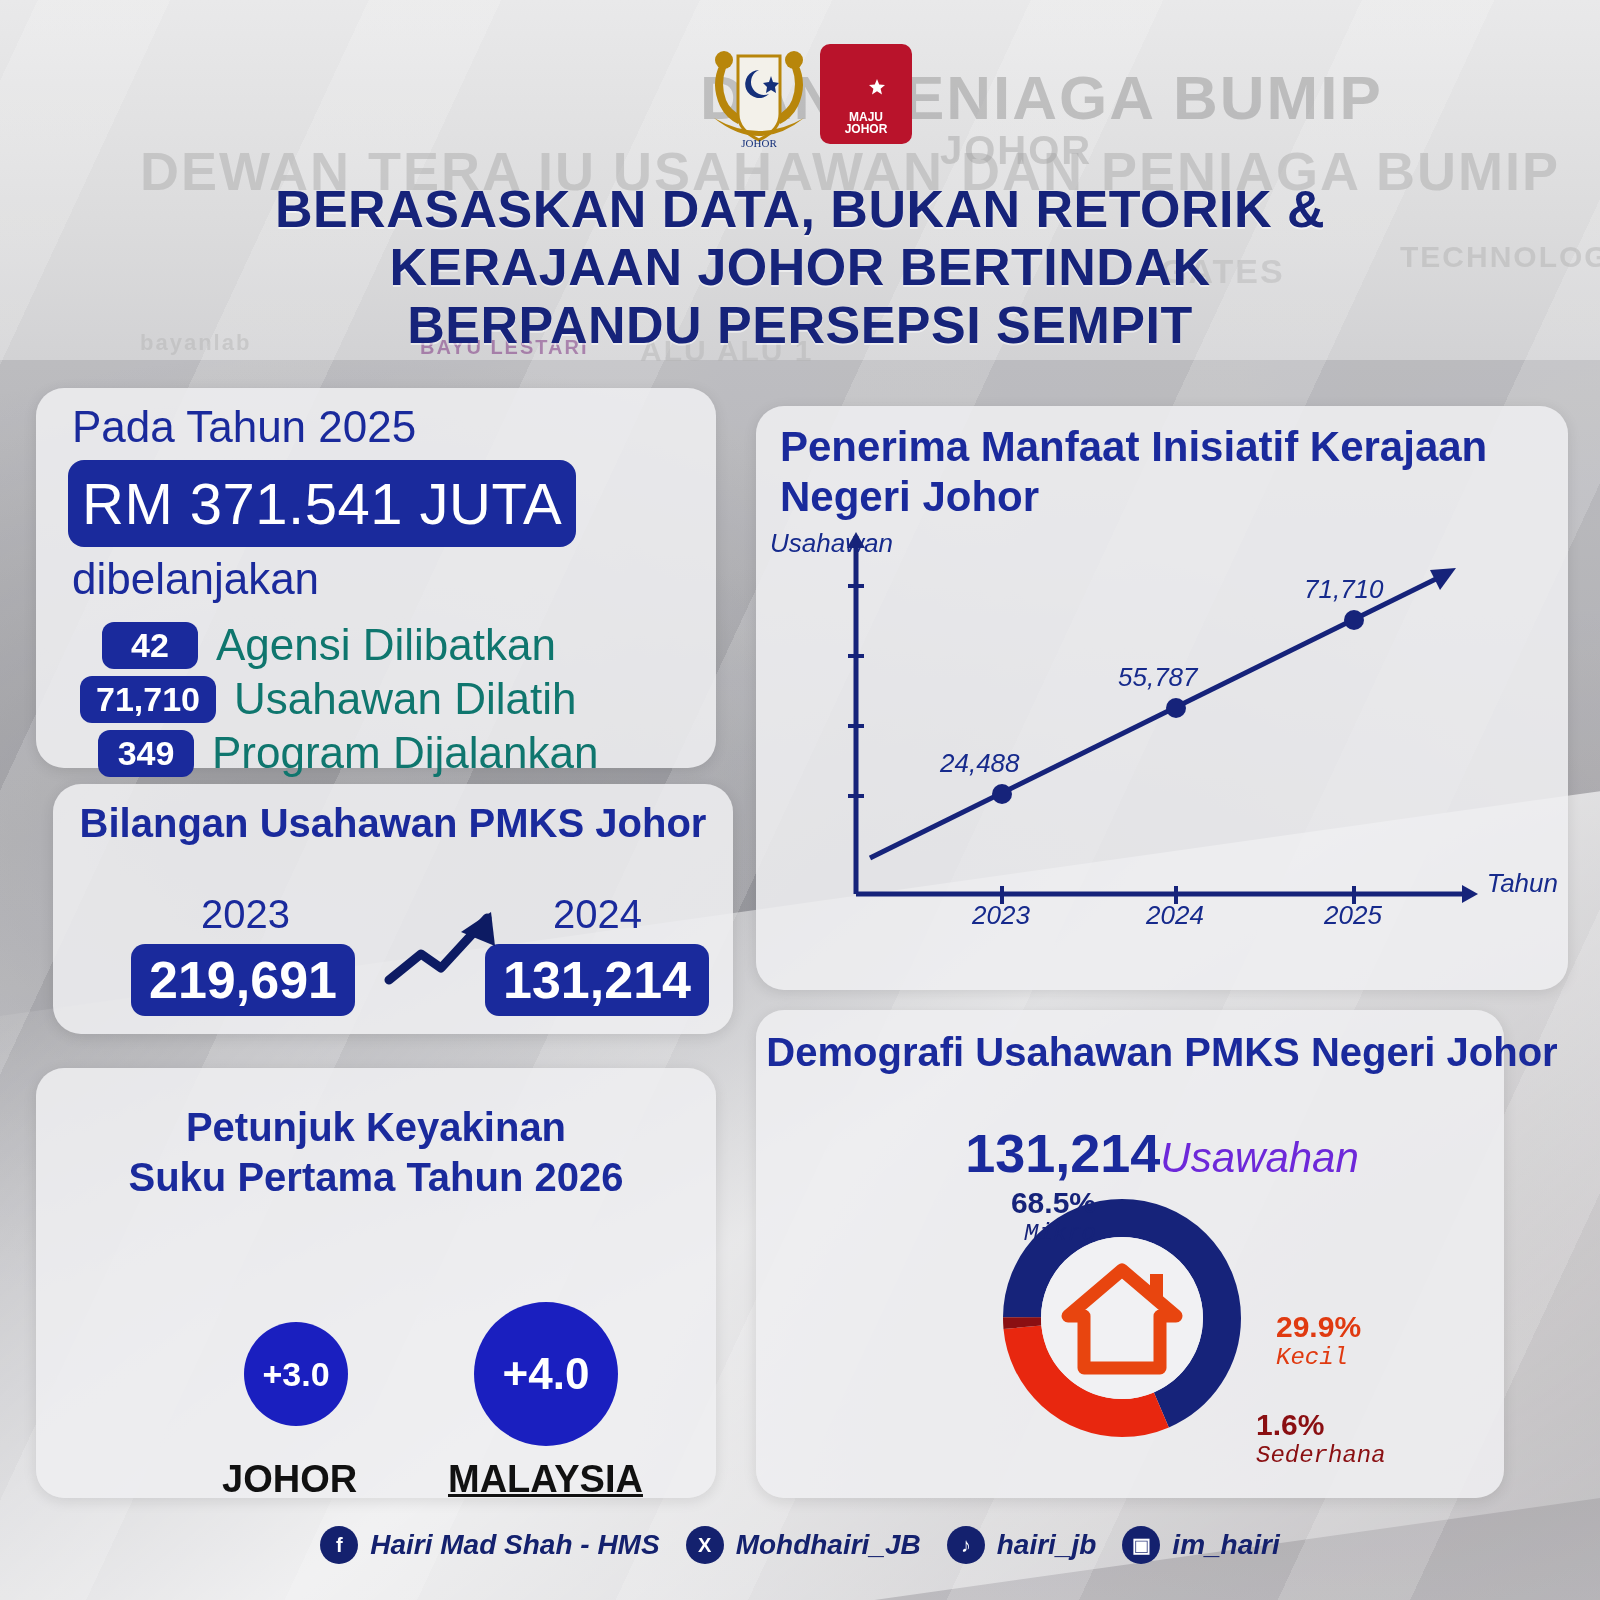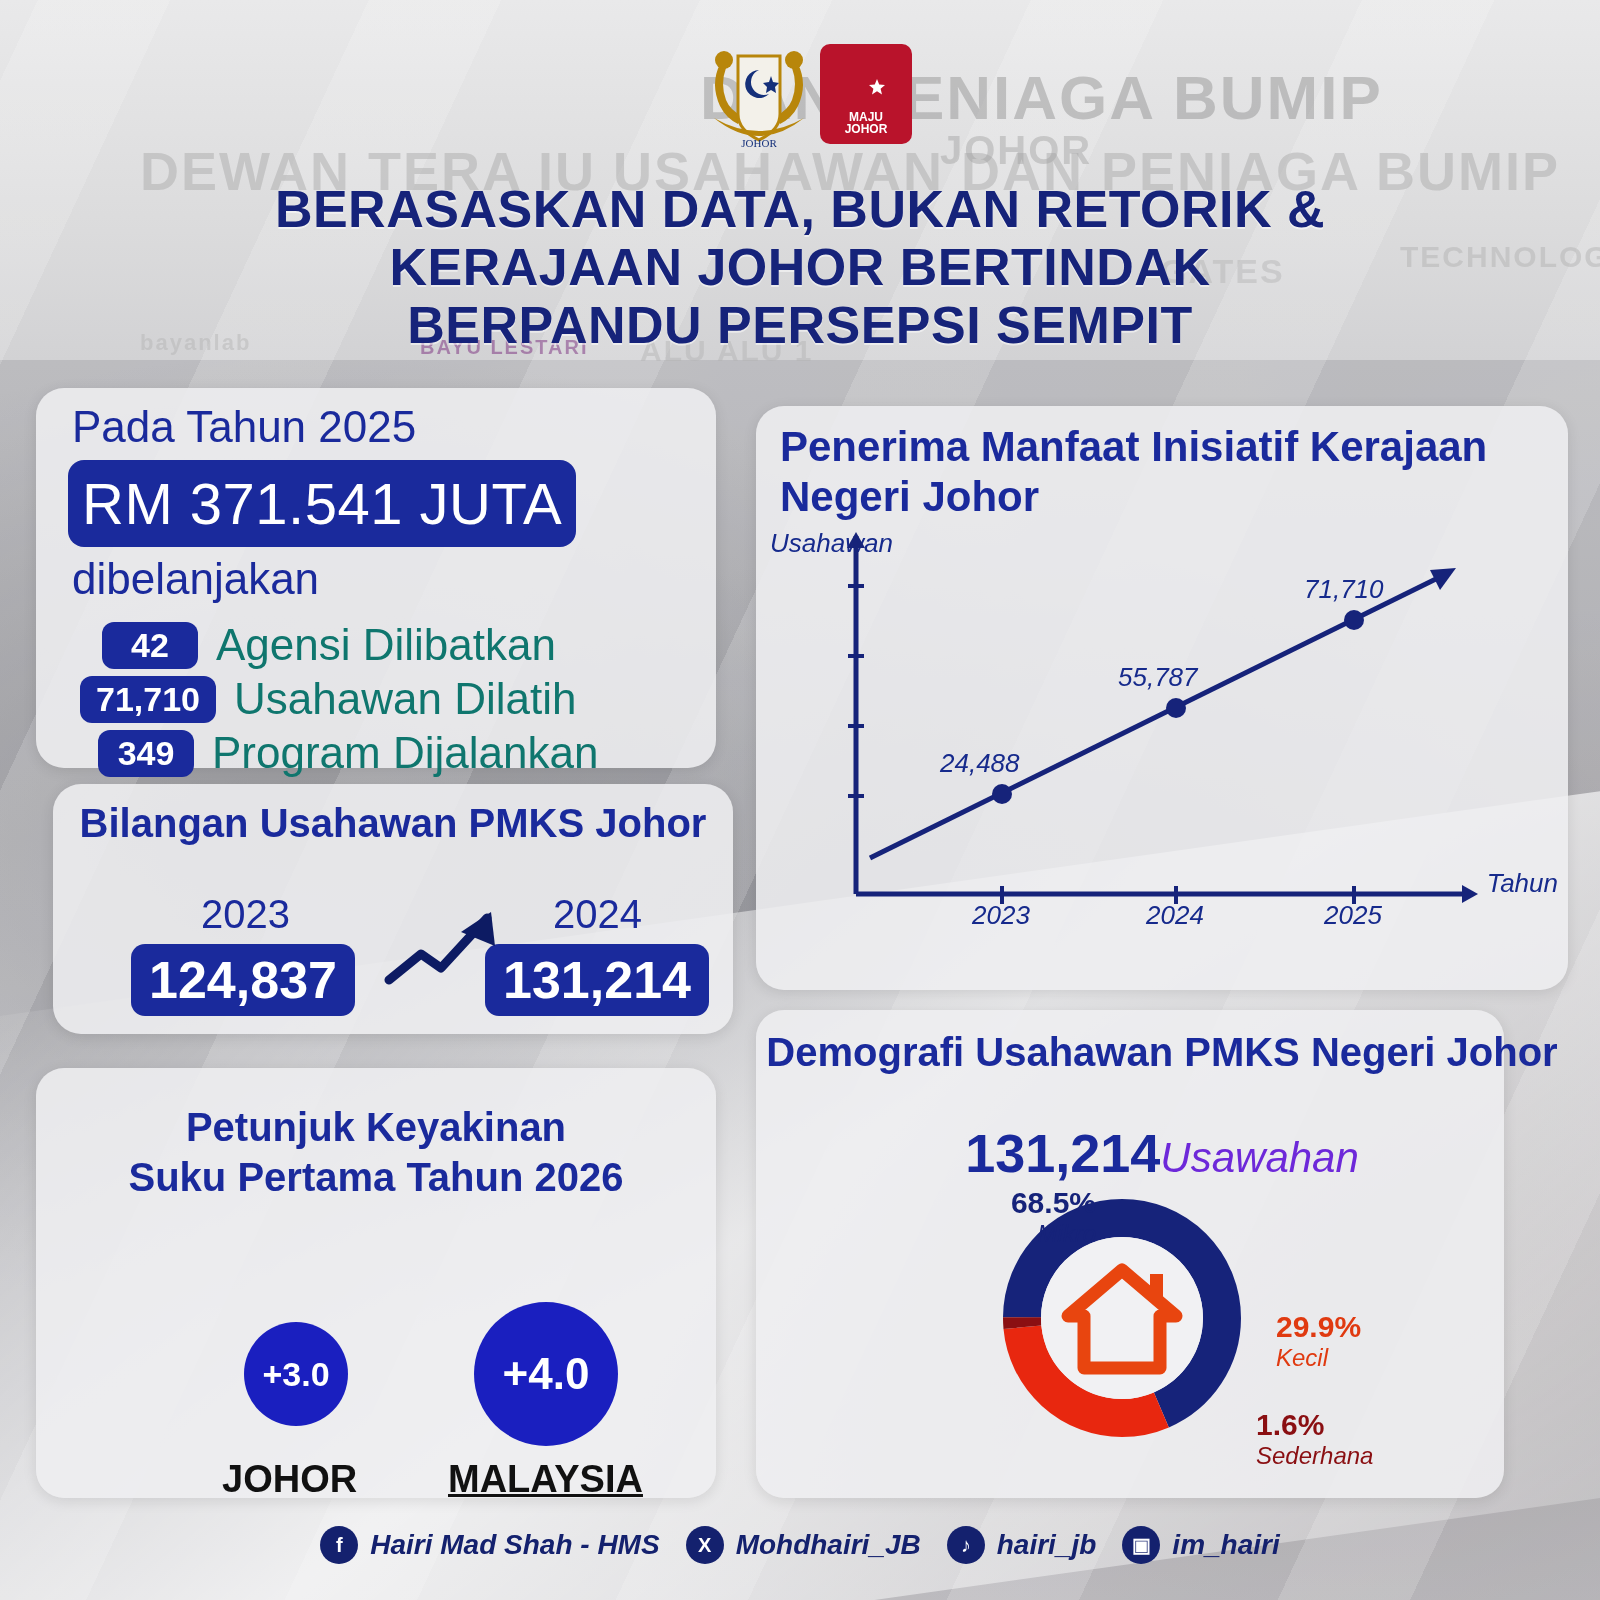--- a/index.html
+++ b/index.html
@@ -102,21 +102,21 @@
   
   #card-demo{left:756px;top:1010px;width:748px;height:488px;}
   #card-demo h3{margin:0;position:absolute;left:0;top:18px;width:812px;text-align:center;
       font-size:40px;color:#1a2a9c;font-weight:800;line-height:1.2;}
   #demo-total{position:absolute;left:0;top:112px;width:812px;text-align:center;font-size:0;}
   #demo-total .n{font-size:54px;font-weight:800;color:#1a2a9c;}
   #demo-total .u{font-size:42px;font-style:italic;color:#6d28d9;}
   .donut-wrap{position:absolute;left:236px;top:178px;width:260px;height:260px;}
   .seg-lbl{position:absolute;}
   .seg-lbl .p{font-size:30px;font-weight:800;}
-  .seg-lbl .t{font-size:24px;font-style:italic;}
+  .seg-lbl .t{font-size:24px;font-style:italic;font-family:Liberation Mono, monospace;}
   #lbl-mikro{left:200px;top:176px;text-align:right;width:140px;color:#16237a;}
   #lbl-kecil{left:520px;top:300px;color:#e03a10;}
   #lbl-sederhana{left:500px;top:398px;color:#8a0f12;}
 
   
   .footer{position:absolute;left:0;top:1510px;width:1600px;height:70px;display:flex;align-items:center;justify-content:center;gap:26px;}
   .soc{display:flex;align-items:center;gap:12px;}
   .soc .ic{width:38px;height:38px;border-radius:50%;background:#14216e;display:flex;align-items:center;justify-content:center;color:#fff;font-size:20px;font-weight:bold;}
   .soc .nm{font-size:28px;font-style:italic;font-weight:700;color:#14216e;}
 </style>
@@ -183,21 +183,21 @@
   <div class="statrow" id="sr3">
     <span class="num">349</span>
     <span class="lbl">Program Dijalankan</span>
   </div>
 </div>
 
 <div class="card" id="card-pmks">
   <h3>Bilangan Usahawan PMKS Johor</h3>
   <div class="yr" id="yr-2023">2023</div>
   <div class="yr" id="yr-2024">2024</div>
-  <div class="big" id="val-2023">124,837</div>
+  <div class="big" id="val-2023">219,691</div>
   <div class="big" id="val-2024">131,214</div>
   <svg class="arrowsvg" width="130" height="90" viewBox="0 0 130 90">
     <path d="M6 78 L38 52 L58 66 L104 16" stroke="#0d1b63" stroke-width="9" fill="none" stroke-linecap="round" stroke-linejoin="round"></path>
     <path d="M108 10 L112 44 L78 30 Z" fill="#0d1b63"></path>
   </svg>
 </div>
 
 <div class="card" id="card-confidence">
   <h3>
     <span>Petunjuk Keyakinan</span><br>

